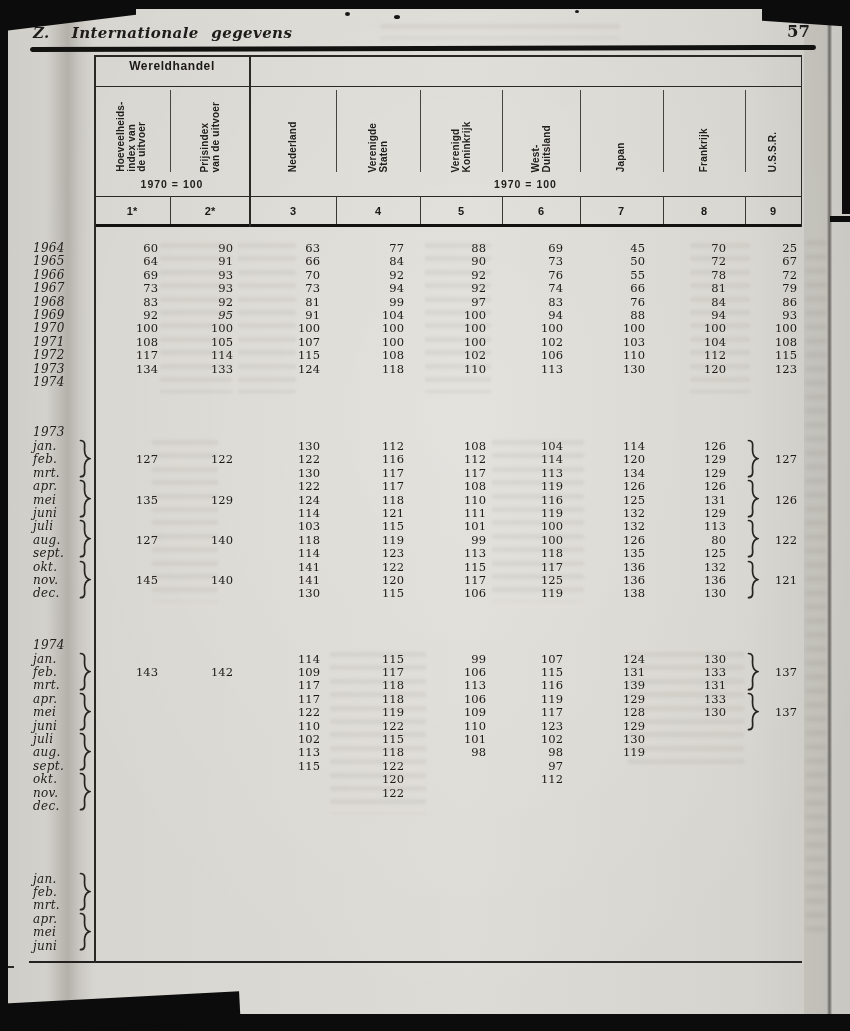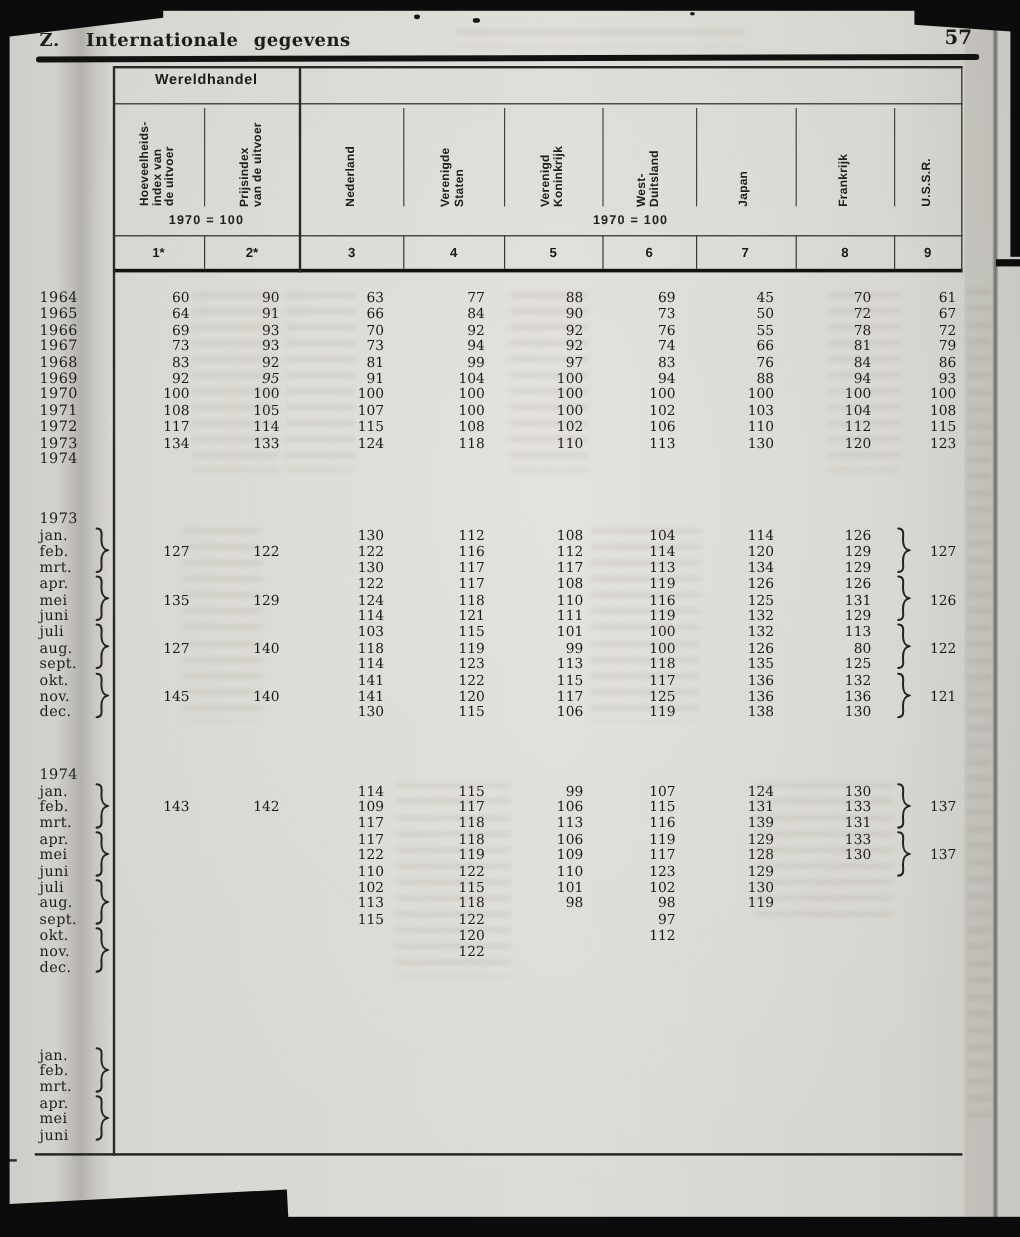--- a/index.html
+++ b/index.html
@@ -22,41 +22,41 @@
   .edge-right-dash{left:830px;top:216px;width:20px;height:6px;}
   .edge-bottom{left:0;top:1014px;width:850px;height:17px;}
   .edge-bottom-left{left:-20px;top:998px;width:260px;height:30px;transform:rotate(-3deg);}
   .page-edge-line{left:827px;top:10px;width:5px;height:1006px;
     background:linear-gradient(90deg,#b9b7b1,#6f6d68 45%,#8a8883 70%,#c2c0ba);}
   .page-edge-soft{left:804px;top:10px;width:24px;height:1006px;background:rgba(90,88,82,.10);}
   .gutter{left:46px;top:0;width:48px;height:1031px;
     background:linear-gradient(90deg,rgba(90,88,80,0) 0,rgba(90,88,80,.28) 45%,rgba(90,88,80,.10) 70%,rgba(90,88,80,0) 100%);}
   .speck{background:#161616;border-radius:50%;}
   
-  .title-row{left:33px;top:24px;height:20px;font-weight:bold;font-size:15px;letter-spacing:.4px;white-space:nowrap;}
+  .title-row{left:33px;top:24px;height:20px;font-weight:bold;font-size:15px;letter-spacing:.4px;white-space:nowrap;font-style:italic;}
   .title-sec{display:inline-block;margin-right:22px;}
   .title-main{display:inline-block;word-spacing:7px;}
   .pageno{left:770px;top:22px;width:40px;text-align:right;font-weight:bold;font-size:16.5px;}
   .head-rule{left:30px;top:46px;width:786px;height:4.5px;background:#121210;border-radius:3px;transform:rotate(-.15deg);}
   
   .hline{background:#2b2926;}
   .vline{background:#2b2926;}
   .grp-label{top:59px;height:16px;font-family:"Liberation Sans",sans-serif;font-weight:bold;
     font-size:12px;letter-spacing:.6px;text-align:center;color:#1c1a18;}
   .base-note{top:178px;height:14px;font-family:"Liberation Sans",sans-serif;font-weight:bold;
     font-size:10.5px;letter-spacing:1px;text-align:center;color:#22201e;}
   .vhdr{display:flex;align-items:center;justify-content:center;}
   .vhdr-in{transform:rotate(-90deg);white-space:pre-line;text-align:left;
     font-family:"Liberation Sans",sans-serif;font-weight:bold;font-size:10px;line-height:10.5px;
     letter-spacing:.2px;color:#22201e;width:86px;}
   .colno{top:201px;height:20px;line-height:20px;text-align:center;
     font-family:"Liberation Sans",sans-serif;font-weight:bold;font-size:11px;color:#1c1a18;}
   
   .row{left:0;width:850px;height:13.4px;font-size:11.5px;}
-  .rlabel{position:absolute;left:33px;top:0;width:58px;font-size:12px;
+  .rlabel{position:absolute;left:33px;top:0;width:58px;font-style:italic;font-size:12px;
     letter-spacing:.3px;white-space:nowrap;}
   .cell{position:absolute;top:0;width:70px;text-align:right;font-size:11.5px;color:#1b1917;}
   .brace{display:flex;align-items:center;}
   
   .ghost{filter:blur(1.6px);opacity:.55;
     background:repeating-linear-gradient(180deg, rgba(125,121,112,.20) 0 5px, rgba(125,121,112,0) 5px 13.4px);}
   .ghostv{filter:blur(1.4px);opacity:.5;
     background:repeating-linear-gradient(180deg, rgba(125,121,112,.22) 0 6px, rgba(125,121,112,0) 6px 14px);}
   .mfrag{left:0;width:11px;text-align:left;font-weight:bold;font-size:11px;color:#2e2c29;}
 </style>
@@ -147,21 +147,21 @@
       <div class="abs row" style="top:241px;">
         <span class="rlabel">1964</span>
         <span class="cell" style="left: 88px;">60</span>
         <span class="cell" style="left: 163px;">90</span>
         <span class="cell" style="left: 250px;">63</span>
         <span class="cell" style="left: 334px;">77</span>
         <span class="cell" style="left: 416px;">88</span>
         <span class="cell" style="left: 493px;">69</span>
         <span class="cell" style="left: 575px;">45</span>
         <span class="cell" style="left: 656px;">70</span>
-        <span class="cell" style="left: 727px;">61</span>
+        <span class="cell" style="left: 727px;">25</span>
       </div>
       <div class="abs row" style="top:254.4px;">
         <span class="rlabel">1965</span>
         <span class="cell" style="left: 88px;">64</span>
         <span class="cell" style="left: 163px;">91</span>
         <span class="cell" style="left: 250px;">66</span>
         <span class="cell" style="left: 334px;">84</span>
         <span class="cell" style="left: 416px;">90</span>
         <span class="cell" style="left: 493px;">73</span>
         <span class="cell" style="left: 575px;">50</span>

